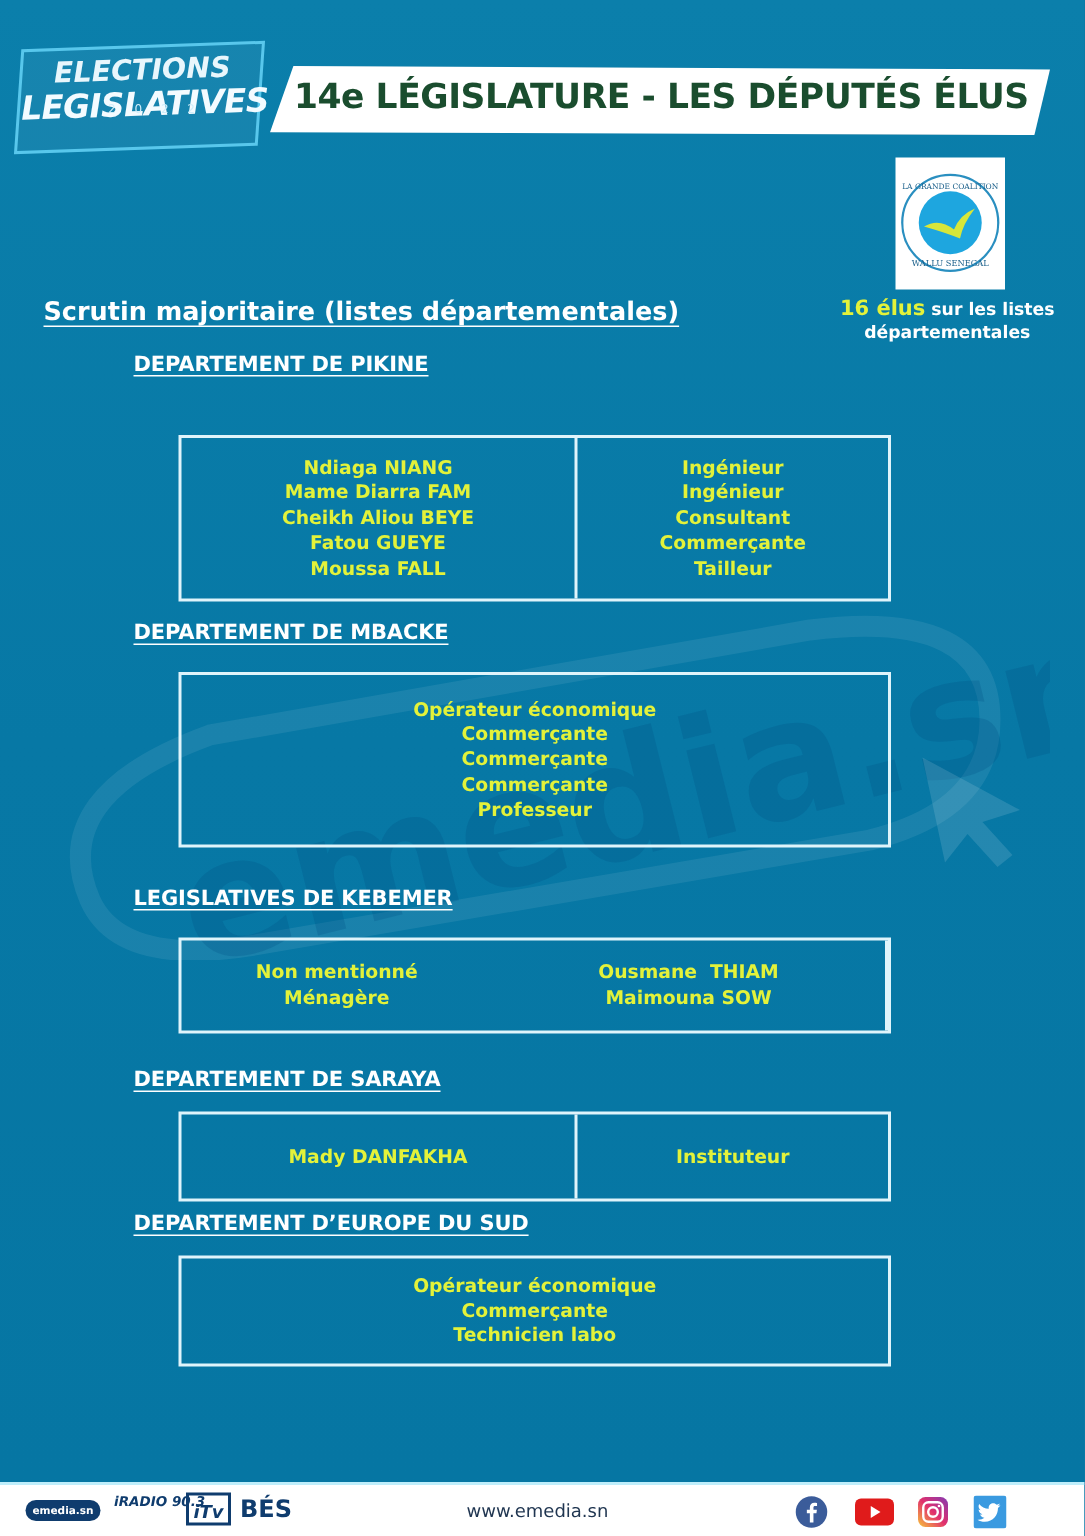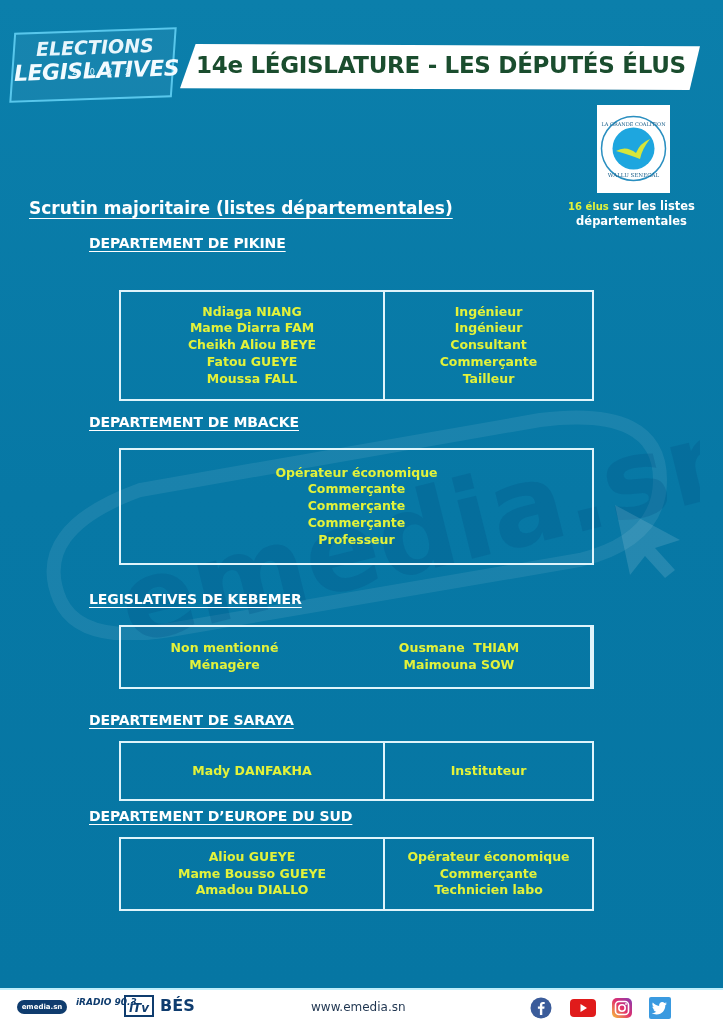--- a/index.html
+++ b/index.html
@@ -51,21 +51,21 @@
   
   .party-logo {
     position: absolute; left: 597px; top: 105px; width: 73px; height: 88px;
     background: #ffffff;
   }
   .party-logo svg { position: absolute; left: 3px; top: 10px; }
   .elus-line {
     position: absolute; left: 540px; top: 199px; width: 183px; text-align: center;
     font-size: 11.5px; font-weight: bold; line-height: 15px;
   }
-  .elus-count { color: #e3f23a; font-size: 10px; }
+  .elus-count { color: #e3f23a; font-size: 14px; }
   .section-title {
     position: absolute; left: 29px; top: 198px; font-size: 17px; font-weight: bold;
     text-decoration: underline; text-underline-offset: 4px; color: #ffffff;
   }
   .dept-title {
     position: absolute; left: 89px; font-size: 14px; font-weight: bold;
     text-decoration: underline; text-underline-offset: 3px; color: #ffffff;
     letter-spacing: -0.1px;
   }
   .dept-table {
@@ -181,25 +181,20 @@
   <div class="col names">
     <div>Mady DANFAKHA</div>
   </div>
   <div class="col">
     <div>Instituteur</div>
   </div>
 </div>
 
 <div class="dept-title" style="top:808px">DEPARTEMENT D’EUROPE DU SUD</div>
 <div class="dept-table" style="top:837px; height:74px">
-  <div class="col names">
-    <div>Aliou GUEYE</div>
-    <div>Mame Bousso GUEYE</div>
-    <div>Amadou DIALLO</div>
-  </div>
   <div class="col">
     <div>Opérateur économique</div>
     <div>Commerçante</div>
     <div>Technicien labo</div>
   </div>
 </div>
 
 <div class="footer">
   <div class="f-logo emedia-pill">emedia.sn</div>
   <div class="f-logo iradio">

